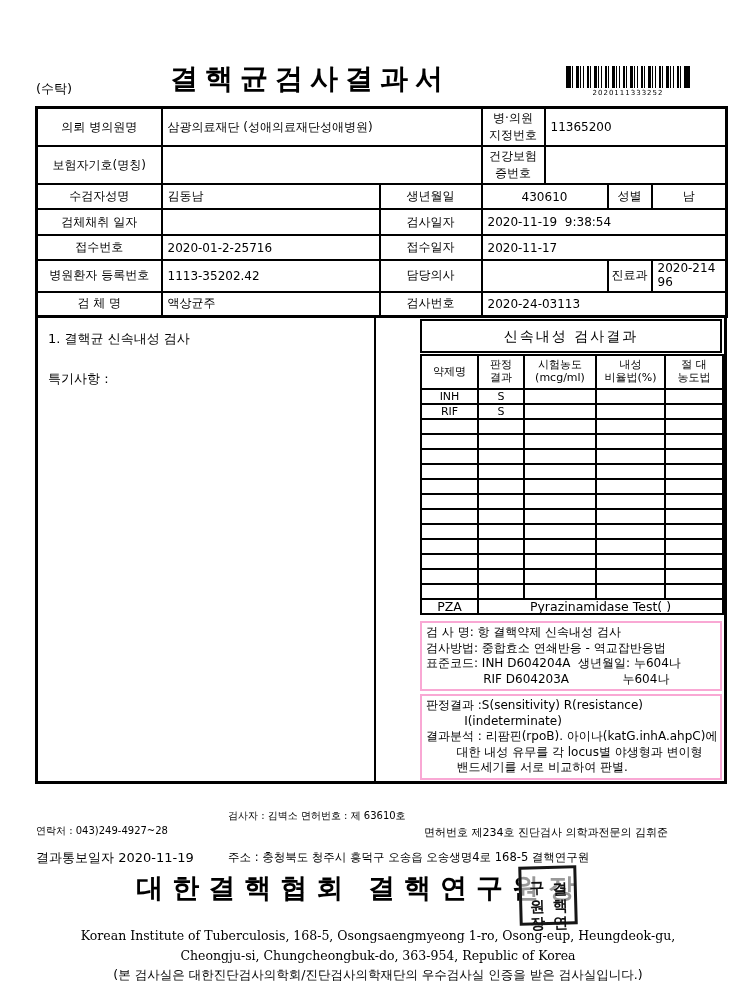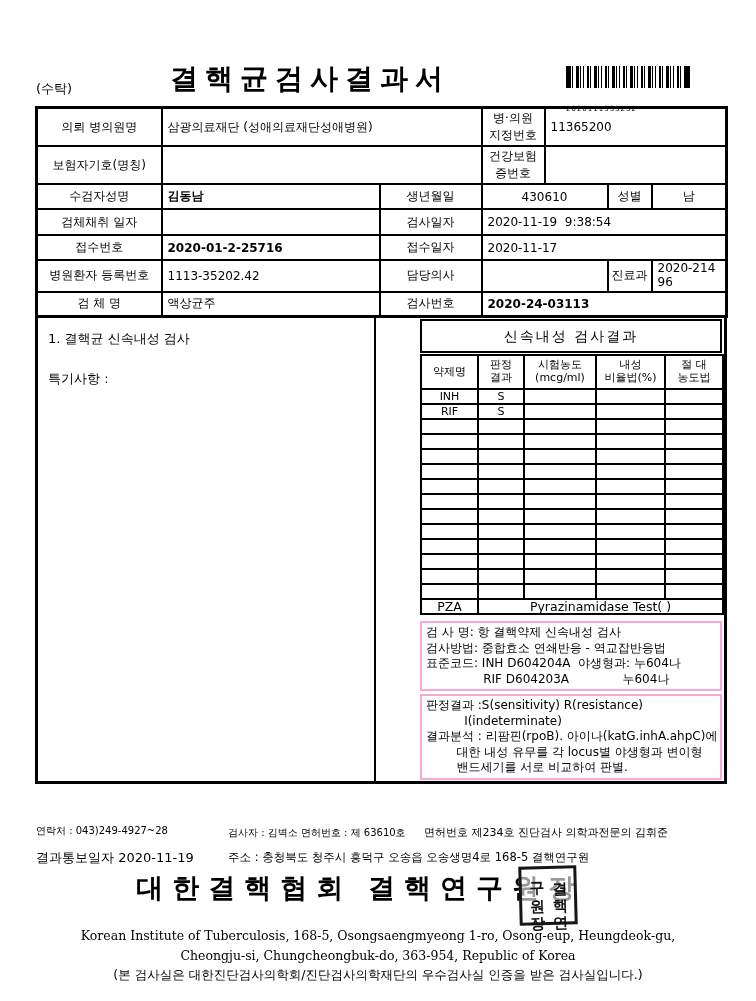--- a/index.html
+++ b/index.html
@@ -21,29 +21,29 @@
   }
   .barcode-wrap { left:566px; top:66px; width:124px; }
   .barcode {
     width:124px; height:22px;
     background:repeating-linear-gradient(90deg,
       #000 0 2px,#fff 2px 3px,#000 3px 4px,#fff 4px 7px,
       #000 7px 10px,#fff 10px 11px,#000 11px 12px,#fff 12px 14px,
       #000 14px 15px,#fff 15px 18px);
     border-left:3px solid #000; border-right:3px solid #000;
   }
-  .barcode-num { font-size:7px; letter-spacing:1px; text-align:left; margin-top:17px; }
+  .barcode-num { font-size:7px; letter-spacing:1px; text-align:center; margin-top:1px; }
 
   
   .doc-box { left:35px; top:106px; width:692px; }
   table.info { border-collapse:collapse; table-layout:fixed; width:692px; border:3px solid #000; }
   table.info td { border:2px solid #000; font-size:12px; padding:1px 5px; overflow:hidden; white-space:pre; }
   table.info td.lab { text-align:center; white-space:pre-line; padding:1px 2px; }
   table.info td.ctr { text-align:center; }
-  td.bold { font-weight:bold; font-size:13.5px; }
+  td.bold { font-weight:normal; font-size:13.5px; }
   td.tiny { font-size:9px; line-height:1.15; white-space:pre-line; padding:1px 3px; }
 
   .results {
     display:flex; width:692px; height:466px;
     border:3px solid #000; border-top:none; background:#fff;
   }
   .res-left { width:344px; border-right:2px solid #000; padding:12px 10px; font-size:13px; }
   .res-left .notes { margin-top:22px; }
   .res-right { flex:1; padding:1px 0 0 2px;margin-left:42px; }
 
@@ -59,21 +59,21 @@
 
   .method-box, .judge-box {
     width:302px; border:2px solid #f9a8d4; margin-top:6px; padding:2px 4px;
     font-size:12px;
   }
   .method-box div, .judge-box div { white-space:pre; line-height:15.5px; overflow:hidden; }
   .judge-box { margin-top:3px; }
 
   
   .f-contact { left:36px; top:824px; font-size:10px; }
-  .f-examiner { left:228px; top:826px; font-size:10px; }
+  .f-examiner { left:228px; top:809px; font-size:10px; }
   .f-license { left:424px; top:825px; font-size:11px; }
   .f-reportdate { left:36px; top:849px; font-size:13px; }
   .f-address { left:228px; top:850px; font-size:11.5px; }
   .org-title {
     left:80px; top:870px; width:560px; text-align:center;
     font-family:"Liberation Serif","DejaVu Serif",serif;
     font-size:27px; font-weight:bold; letter-spacing:9px; white-space:nowrap;
   }
   .stamp {
     left:519px; top:866px; width:58px; height:59px;
@@ -294,21 +294,21 @@
           <tr>
             <td class="pza">PZA</td>
             <td class="pza" colspan="4">Pyrazinamidase Test(  )</td>
           </tr>
         </tbody>
           </table>
 
         <div class="method-box">
           <div>검 사 명: 항 결핵약제 신속내성 검사</div>
           <div>검사방법: 중합효소 연쇄반응 - 역교잡반응법</div>
-          <div>표준코드: INH D604204A  야생형과: 누604나</div>
+          <div>표준코드: INH D604204A  생년월일: 누604나</div>
           <div>               RIF D604203A              누604나</div>
         </div>
 
         <div class="judge-box">
           <div>판정결과 :S(sensitivity) R(resistance)</div>
           <div>          I(indeterminate)</div>
           <div>결과분석 : 리팜핀(rpoB). 아이나(katG.inhA.ahpC)에</div>
           <div>        대한 내성 유무를 각 locus별 야생형과 변이형</div>
           <div>        밴드세기를 서로 비교하여 판별.</div>
         </div>

